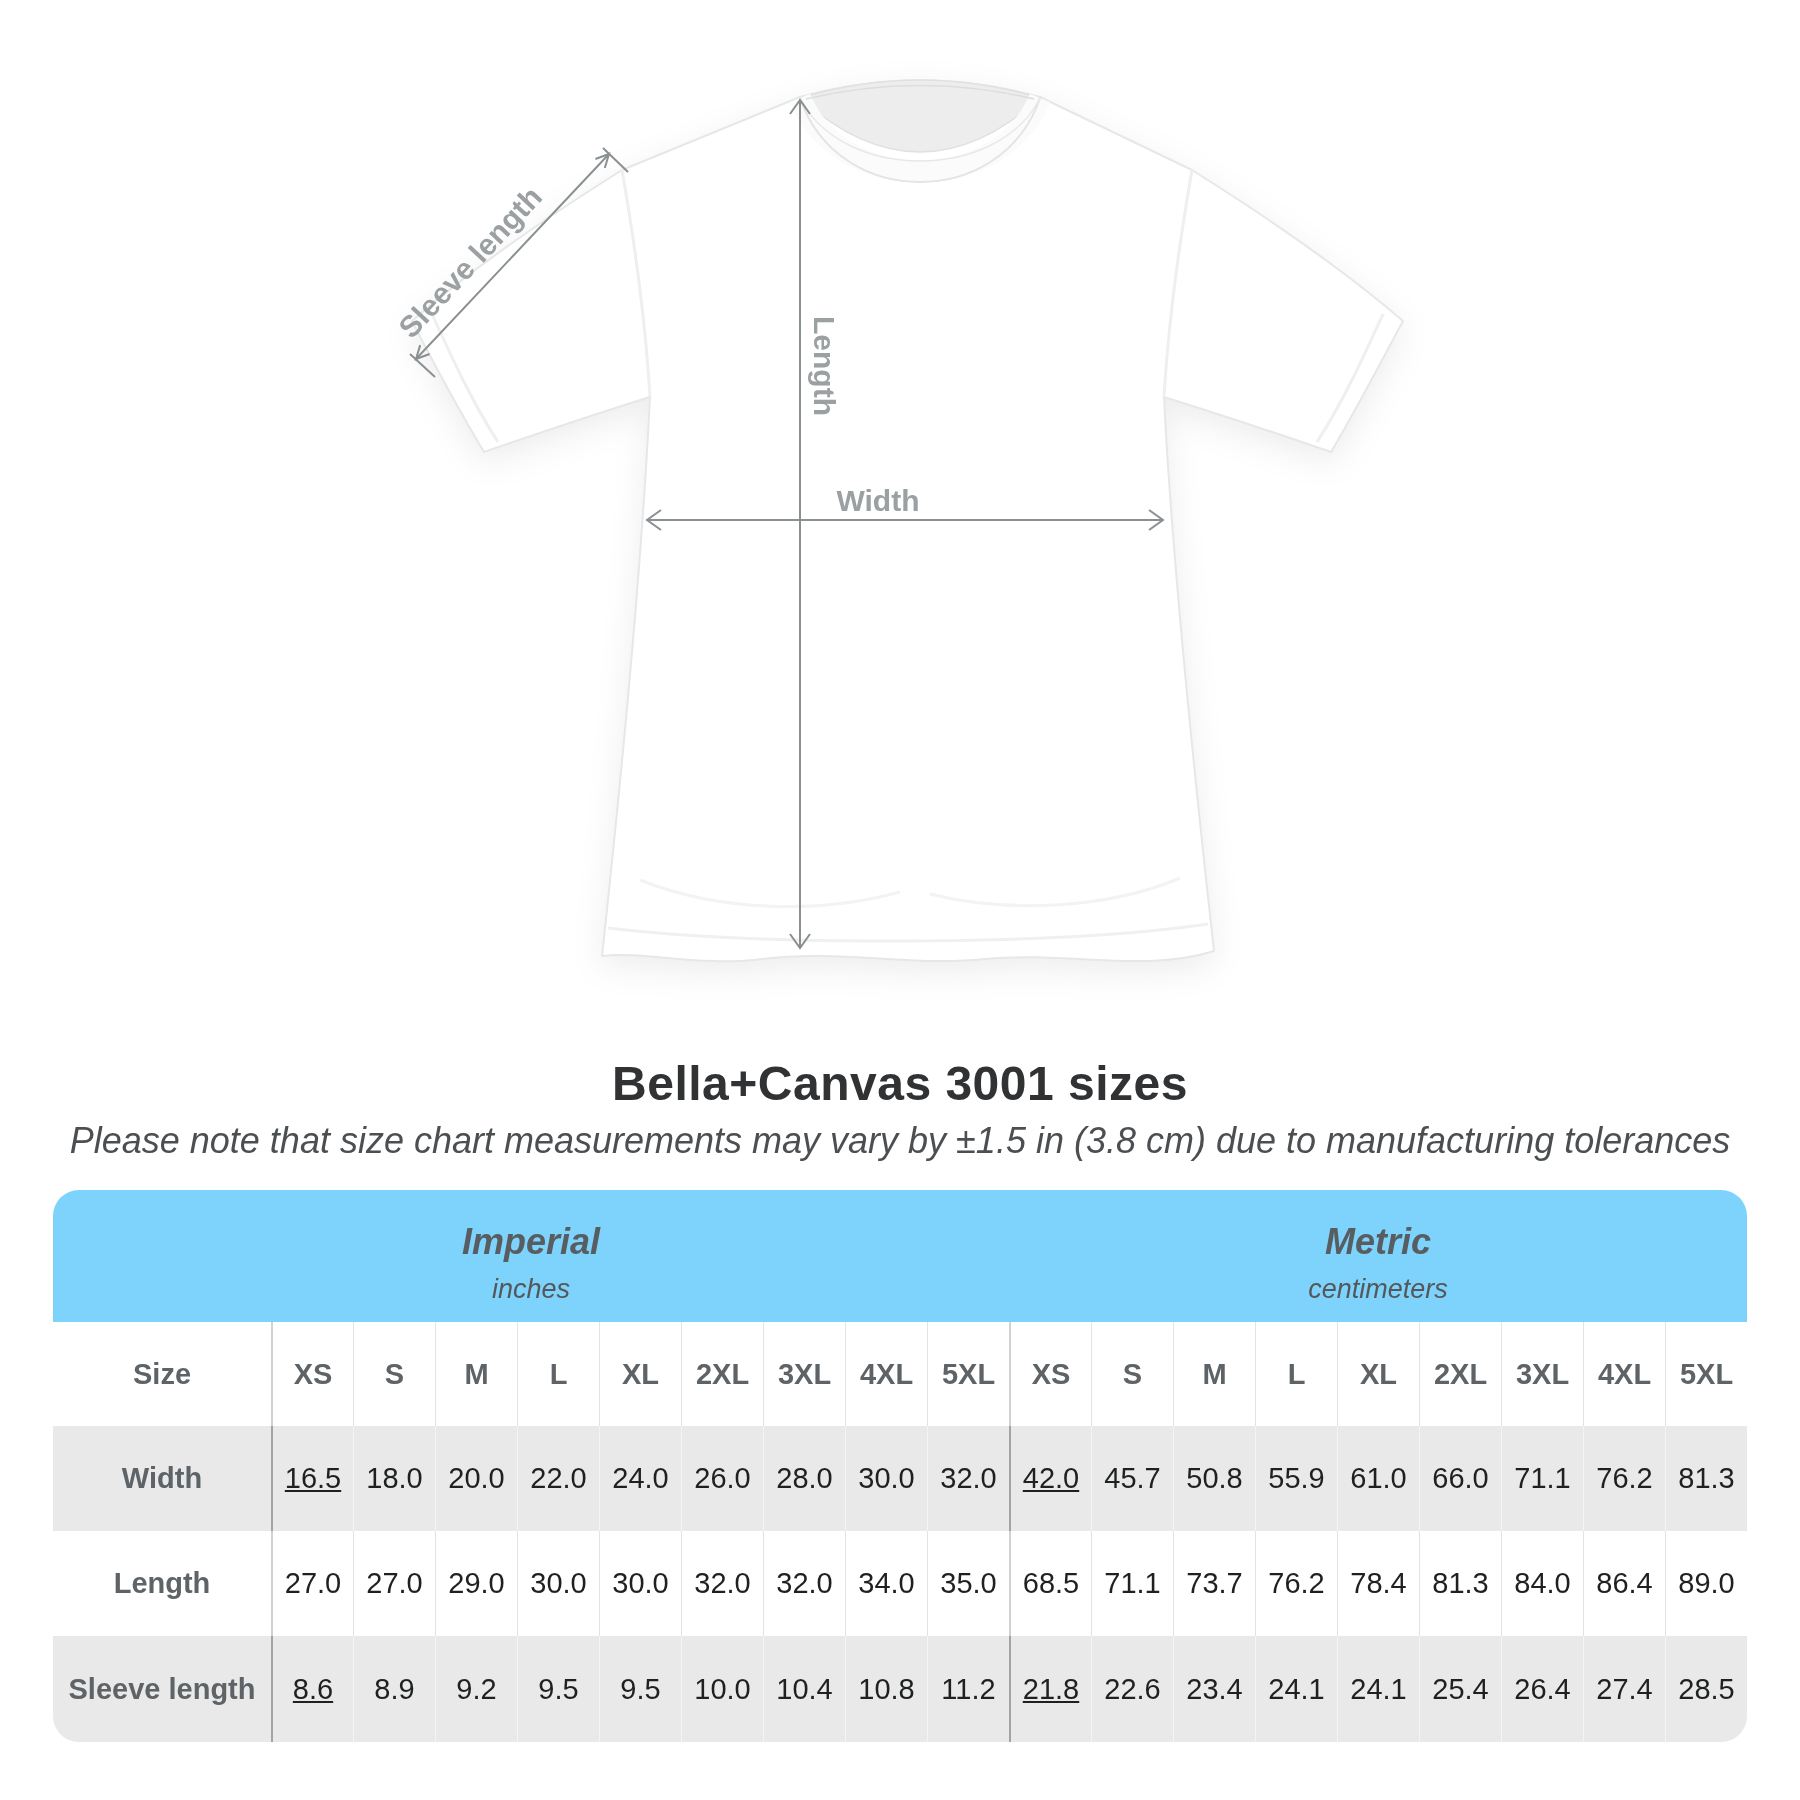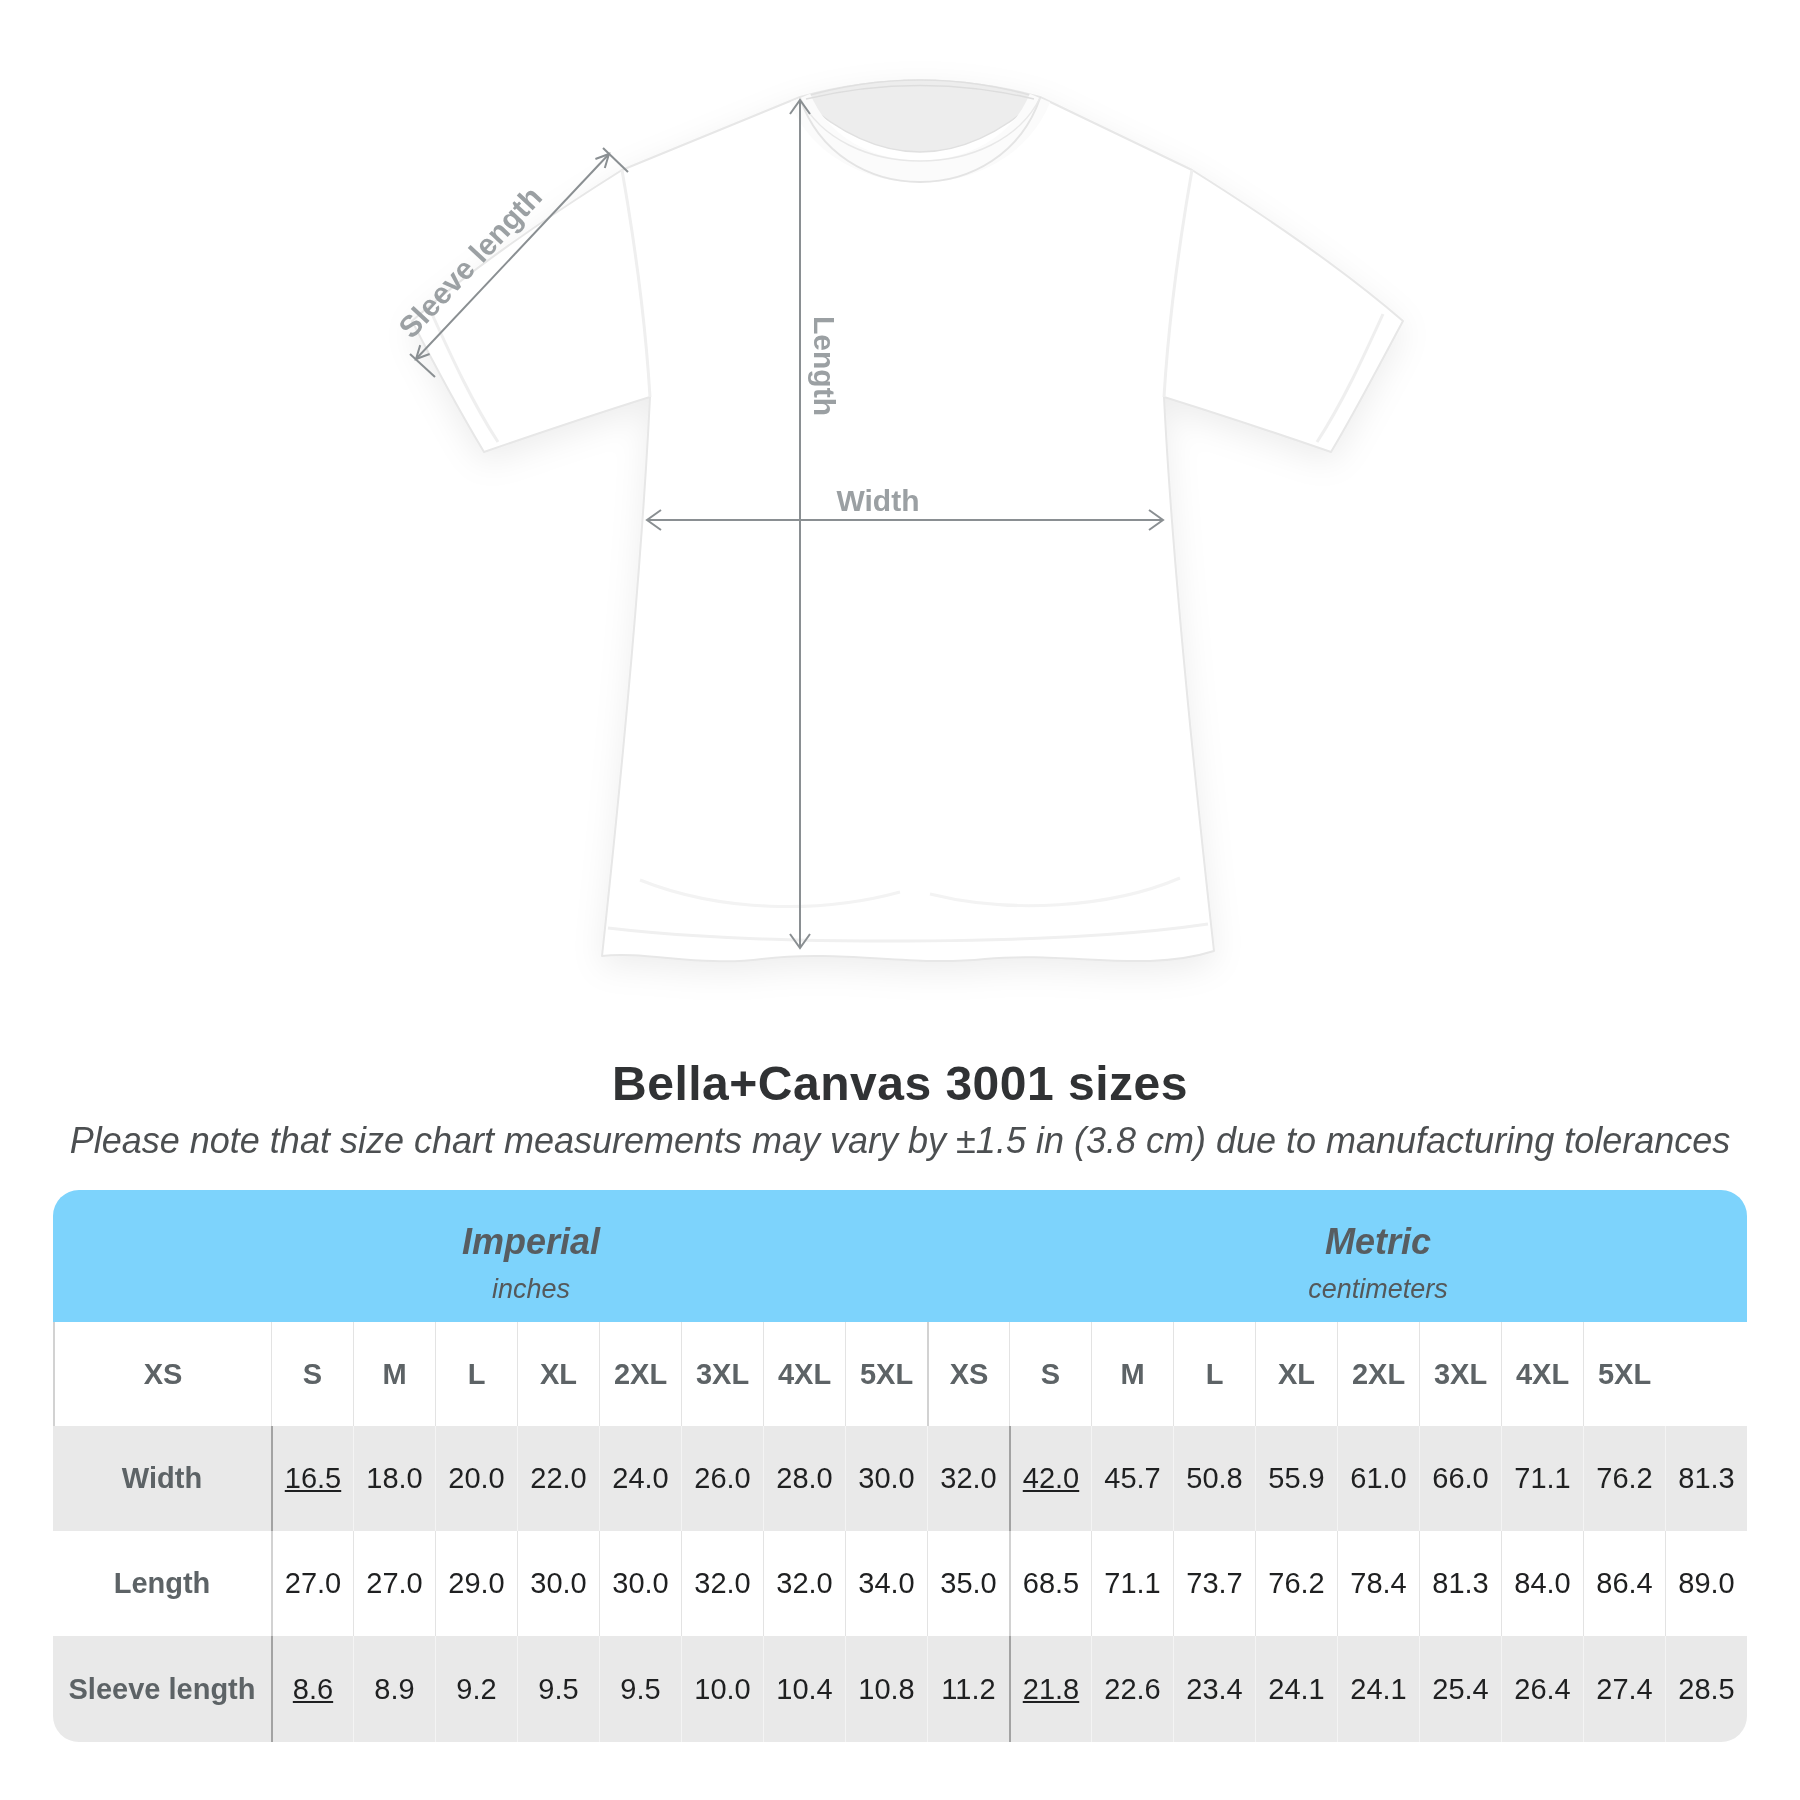--- a/index.html
+++ b/index.html
@@ -134,20 +134,21 @@
         <div class="hname">Imperial</div>
         <div class="hunit">inches</div>
       </div>
       <div class="hcell">
         <div class="hname">Metric</div>
         <div class="hunit">centimeters</div>
       </div>
     </div>
 
     <div class="trow szrow r-white">
+      <div class="tc label first">Size</div>
       <div class="tc szc sep">XS</div>
       <div class="tc szc">S</div>
       <div class="tc szc">M</div>
       <div class="tc szc">L</div>
       <div class="tc szc">XL</div>
       <div class="tc szc">2XL</div>
       <div class="tc szc">3XL</div>
       <div class="tc szc">4XL</div>
       <div class="tc szc">5XL</div>
       <div class="tc szc sep">XS</div>

